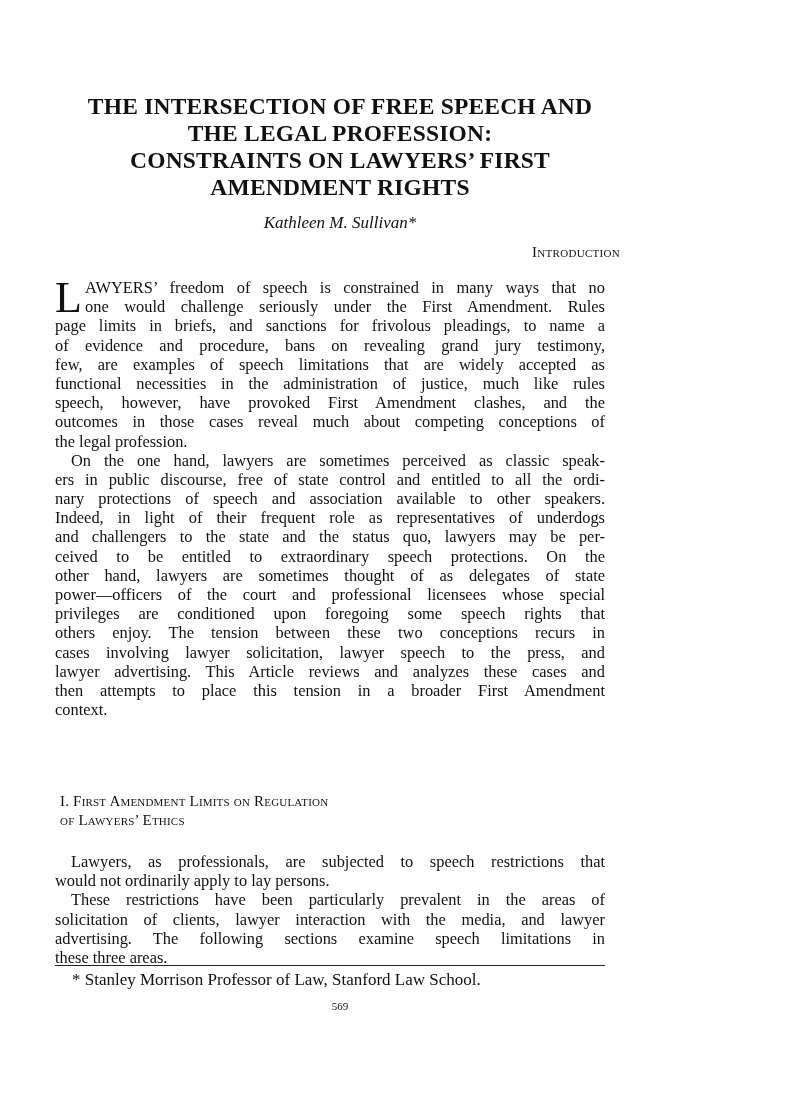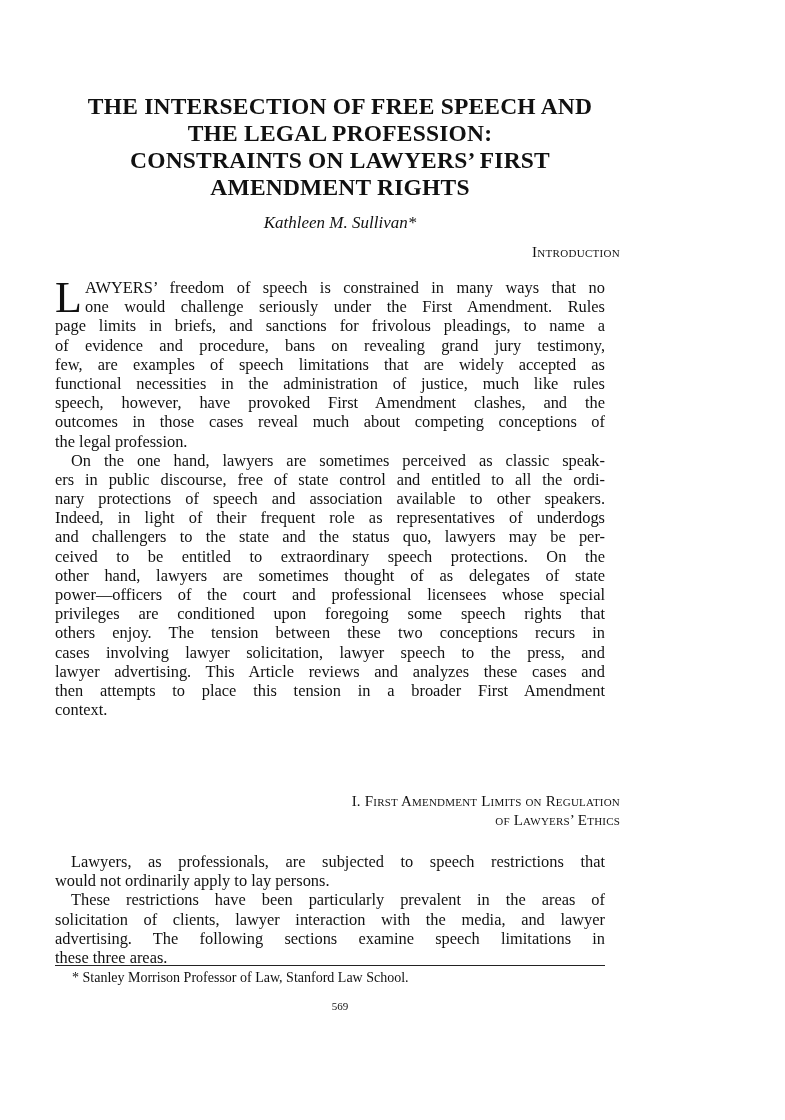--- a/index.html
+++ b/index.html
@@ -12,25 +12,25 @@
   .author { position: absolute; left: 60px; width: 560px; top: 213px; text-align: center;
             font-style: italic; font-size: 17px; }
   .intro-head { position: absolute; left: 60px; width: 560px; top: 244px; text-align: right;
                 font-size: 15px; font-variant: small-caps; letter-spacing: 0.3px; }
   .body { position: absolute; left: 55px; width: 550px; top: 278px; font-size: 16.4px; line-height: 19.2px; }
   .ln { display: block; text-align: justify; text-align-last: justify; white-space: nowrap; height: 19.2px; overflow: visible; }
   .ln.last { text-align-last: left; }
   .ln.ind { padding-left: 16px; }
   .dropcap-line { position: relative; padding-left: 30px; }
   .dropcap { position: absolute; left: 0; top: 1px; font-size: 44px; line-height: 38px; }
-  .sec-head { position: absolute; left: 60px; width: 560px; top: 792px; text-align: right;
+  .sec-head { position: absolute; left: 60px; width: 560px; top: 792px; text-align: left;
               font-size: 15px; font-variant: small-caps; line-height: 19px; letter-spacing: 0.2px; }
   .body2 { position: absolute; left: 55px; width: 550px; top: 852px; font-size: 16.4px; line-height: 19.2px; }
   .rule { position: absolute; left: 55px; width: 550px; top: 965px; border-top: 1px solid #222; }
-  .footnote { position: absolute; left: 72px; top: 970px; font-size: 14px; }
+  .footnote { position: absolute; left: 72px; top: 970px; font-size: 17px; }
   .pagenum { position: absolute; left: 60px; width: 560px; top: 1000px; text-align: center; font-size: 11px; }
 </style>
 </head>
 <body>
 
 <div class="page">
 
   <div class="title">
     <div>THE INTERSECTION OF FREE SPEECH AND</div>
     <div>THE LEGAL PROFESSION:</div>

